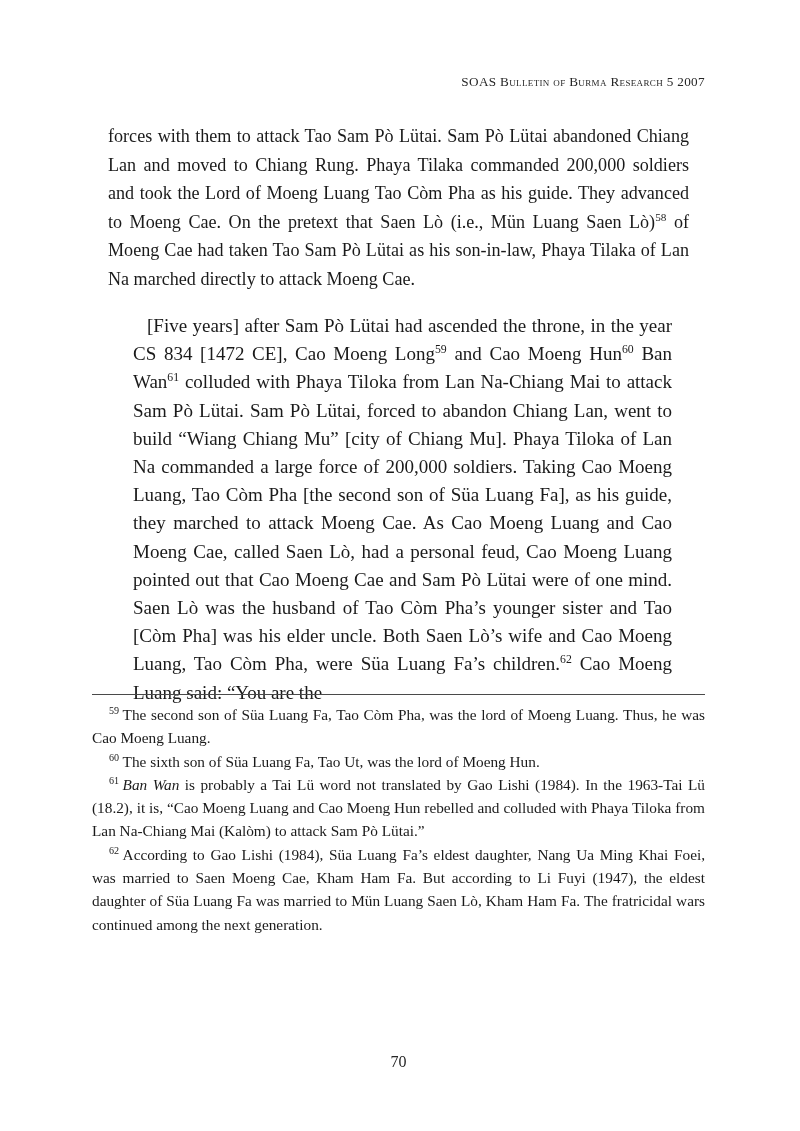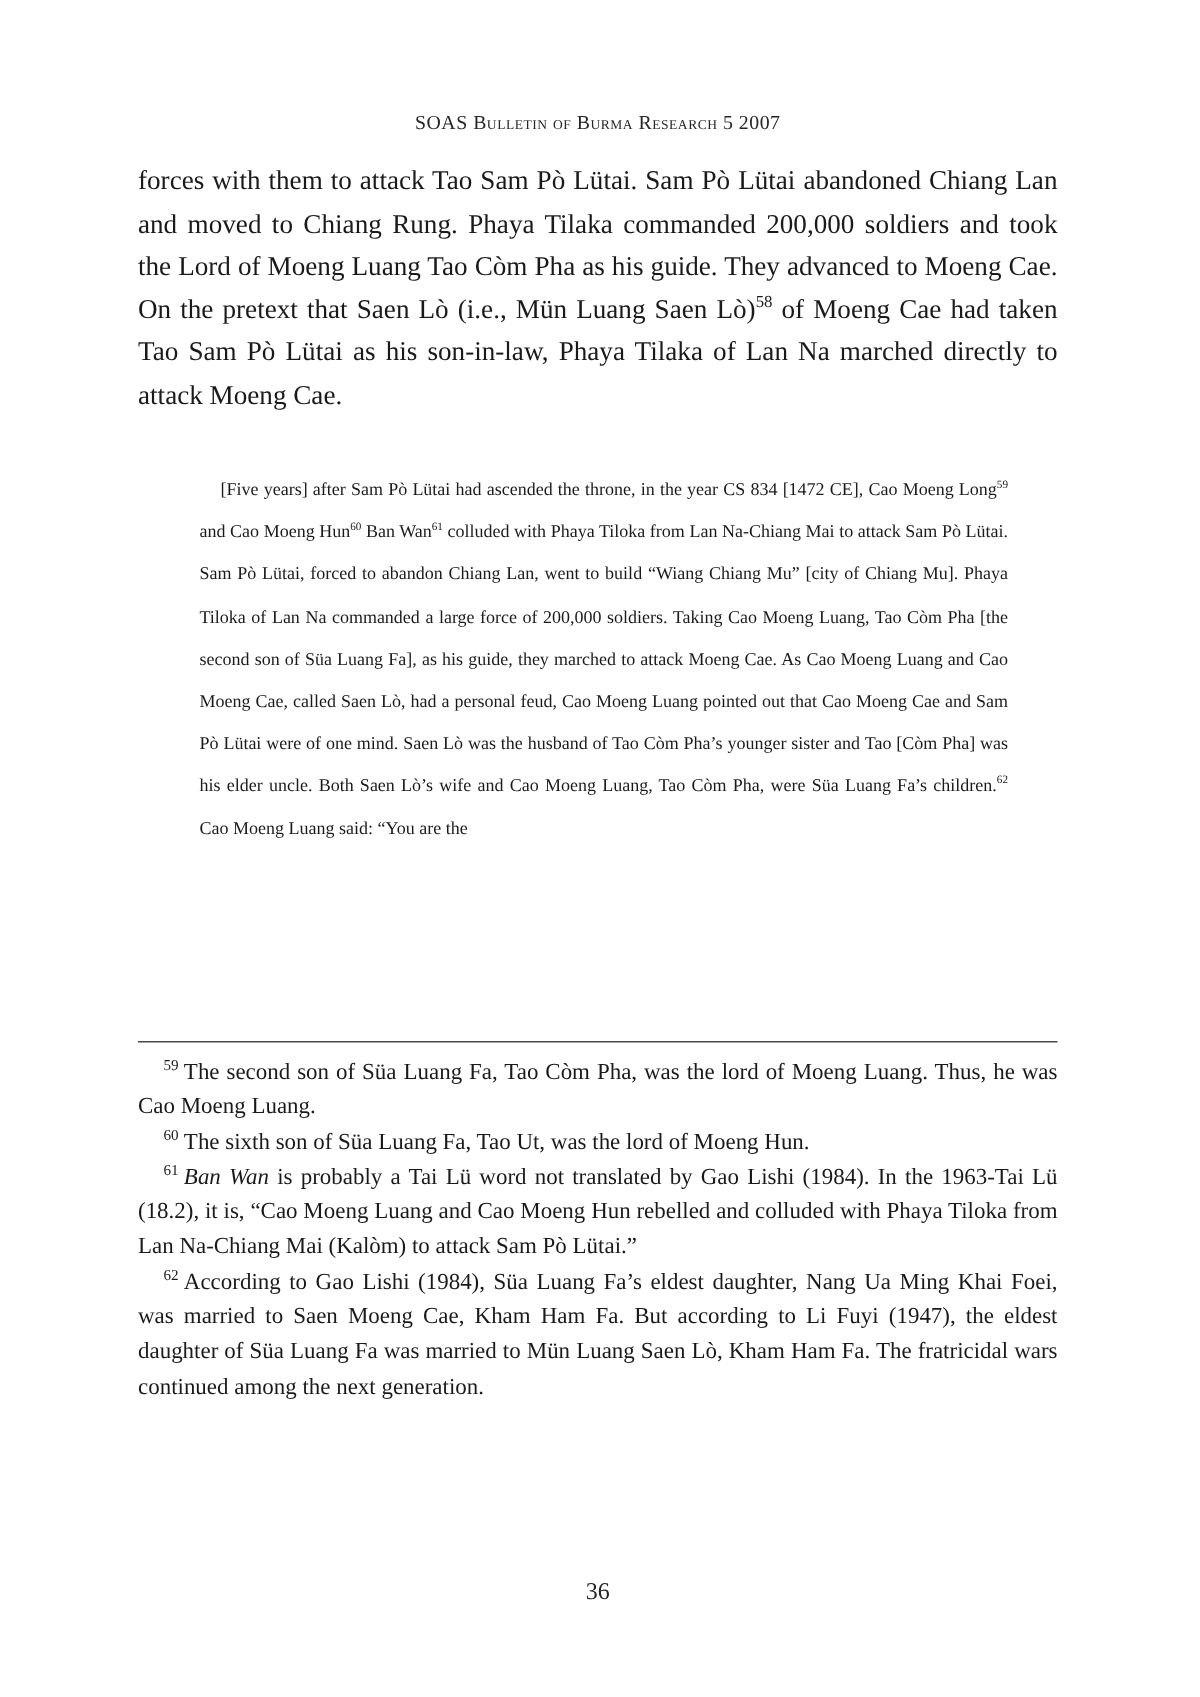--- a/index.html
+++ b/index.html
@@ -23,56 +23,56 @@
     width: 800px;
     height: 1131px;
   }
 
   
   .running-head {
     position: absolute;
     left: 92px;
     top: 74px;
     width: 613px;
-    text-align: center;
+    text-align: right;
     font-size: 13.2px;
     font-variant: small-caps;
     letter-spacing: 0.35px;
     color: #262626;
     white-space: nowrap;
   }
 
   
   .body-col {
     position: absolute;
     left: 92px;
     top: 106px;
     width: 613px;
   }
 
   p.body-para {
-    margin: 0;
+    margin: 16px;
     font-size: 18.1px;
     line-height: 28.6px;
     text-align: justify;
     text-justify: inter-word;
     text-indent: 0;
     hyphens: none;
   }
 
   
   .blockquote {
     position: absolute;
     left: 133px;
     top: 312px;
     width: 539px;
   }
   .blockquote p {
     margin: 0;
-    font-size: 12px;
+    font-size: 19px;
     line-height: 28.2px;
     text-align: justify;
     text-justify: inter-word;
     text-indent: 14px;
     hyphens: none;
   }
 
   sup.fn-ref {
     font-size: 0.62em;
     vertical-align: super;
@@ -147,15 +147,15 @@
     <p><span class="fn-num">59</span><span>The second son of Süa Luang Fa, Tao Còm Pha, was the lord of Moeng Luang. Thus, he was Cao Moeng Luang.</span></p>
 
     <p><span class="fn-num">60</span><span>The sixth son of Süa Luang Fa, Tao Ut, was the lord of Moeng Hun.</span></p>
 
     <p><span class="fn-num">61</span><span class="it">Ban Wan</span><span> is probably a Tai Lü word not translated by Gao Lishi (1984). In the 1963-Tai Lü (18.2), it is, “Cao Moeng Luang and Cao Moeng Hun rebelled and colluded with Phaya Tiloka from Lan Na-Chiang Mai (Kalòm) to attack Sam Pò Lütai.”</span></p>
 
     <p><span class="fn-num">62</span><span>According to Gao Lishi (1984), Süa Luang Fa’s eldest daughter, Nang Ua Ming Khai Foei, was married to Saen Moeng Cae, Kham Ham Fa. But according to Li Fuyi (1947), the eldest daughter of Süa Luang Fa was married to Mün Luang Saen Lò, Kham Ham Fa. The fratricidal wars continued among the next generation.</span></p>
 
   </div>
 
-  <div class="folio">36</div>
+  <div class="folio">70</div>
 
 </div>
 
 </body></html>

